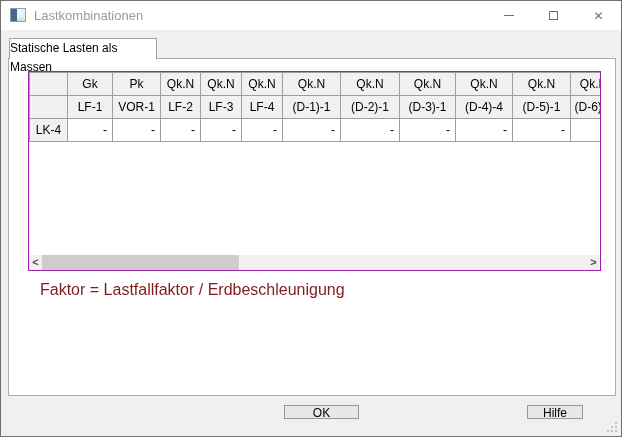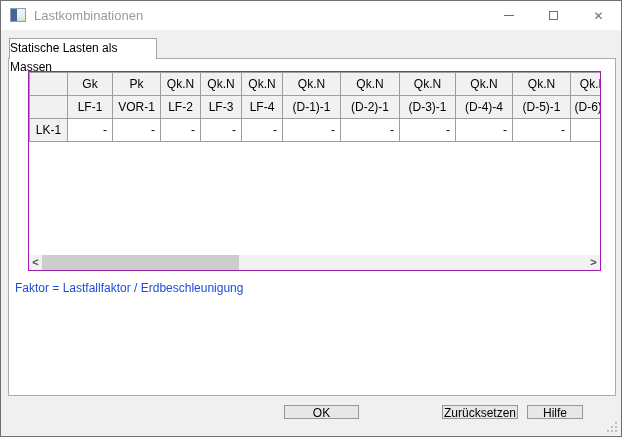--- a/index.html
+++ b/index.html
@@ -40,21 +40,21 @@
 
   
   .hscroll { position:absolute; left:0; right:0; bottom:0; height:15px; background:#f1f1f1; }
   .hthumb { position:absolute; left:13px; top:0; width:197px; height:15px; background:#cdcdcd; }
   .harr { position:absolute; top:0; width:13px; height:15px; line-height:15px; text-align:center;
           font-size:11px; font-weight:bold; color:#4d4d4d; }
   .harr.left  { left:0; }
   .harr.right { right:0; }
 
   
-  .note { position:absolute; left:6px; top:222px; font-size:12px; color:#1d4ed8; }
+  .note { position:absolute; left:31px; top:222px; font-size:16px; color:#7f1d1d; }
 
   
   .matrixgroup { position:absolute; left:351px; top:284px; width:122px; height:39px;
                  border:1px solid #b1b1b1; box-sizing:border-box; }
   .matrixgroup .legend { position:absolute; top:-8px; left:7px; background:#ffffff;
                  padding:0 3px; font-size:12px; color:#000; }
   .mbtn { position:absolute; top:10px; width:24px; height:24px; box-sizing:border-box;
           background:#e9e9e9; border:1px solid #ababab; padding:0; display:flex;
           align-items:center; justify-content:center; }
   .mbtn.b1 { left:7px; } .mbtn.b2 { left:35px; }
@@ -153,21 +153,21 @@
             <th>(D-1)-1</th>
             <th>(D-2)-1</th>
             <th>(D-3)-1</th>
             <th>(D-4)-4</th>
             <th>(D-5)-1</th>
             <th>(D-6)-1</th>
           </tr>
         </thead>
         <tbody>
           <tr>
-            <th>LK-1</th>
+            <th>LK-4</th>
             <td>-</td>
             <td class="g">-</td>
             <td>-</td>
             <td>-</td>
             <td>-</td>
             <td class="o">-</td>
             <td class="o">-</td>
             <td class="o">-</td>
             <td class="o">-</td>
             <td class="o">-</td>
@@ -182,17 +182,16 @@
         <span class="harr right">&gt;</span>
       </div>
     </div>
 
     <div class="note">Faktor = Lastfallfaktor / Erdbeschleunigung</div>
 
 
   </div>
 
   <button class="btn btn-ok">OK</button>
-  <button class="btn btn-reset">Zurücksetzen</button>
   <button class="btn btn-help">Hilfe</button>
 
   <span class="grip"></span>
 </div>
 
 </body></html>

